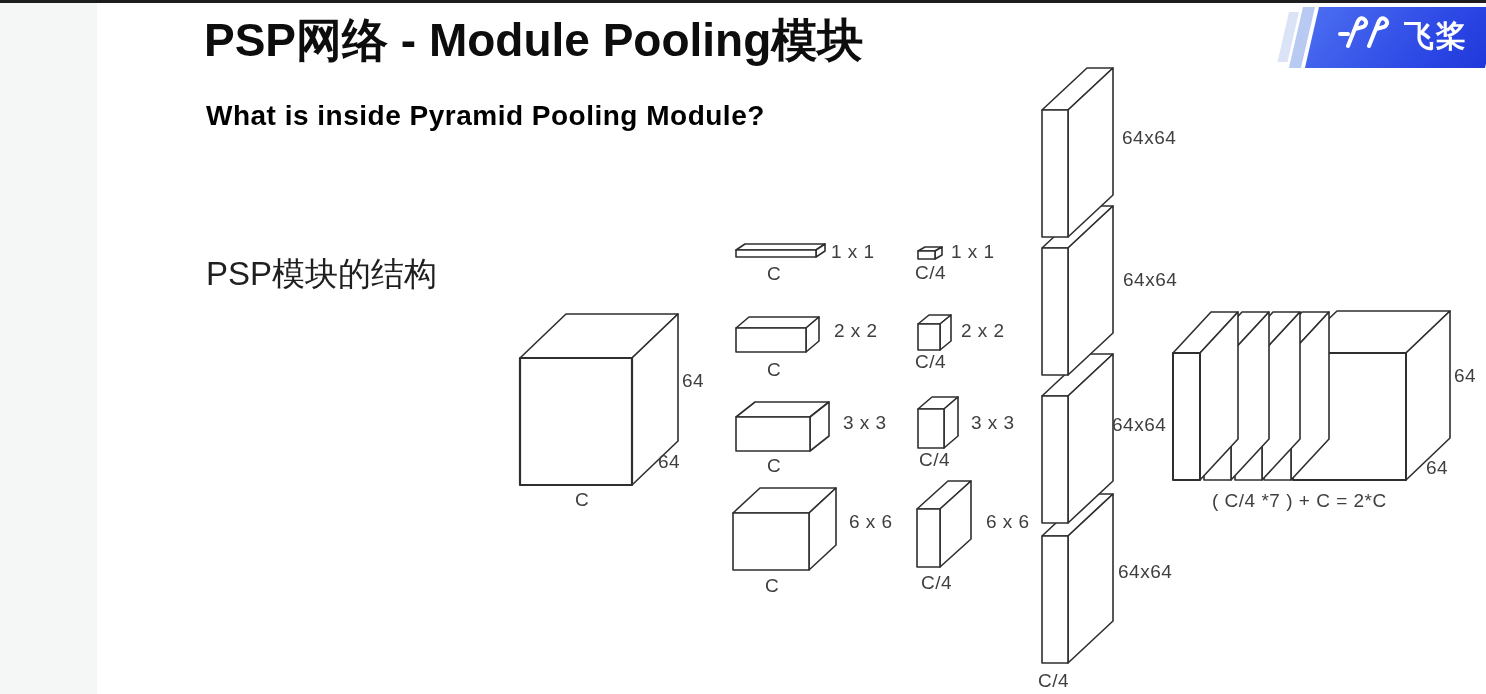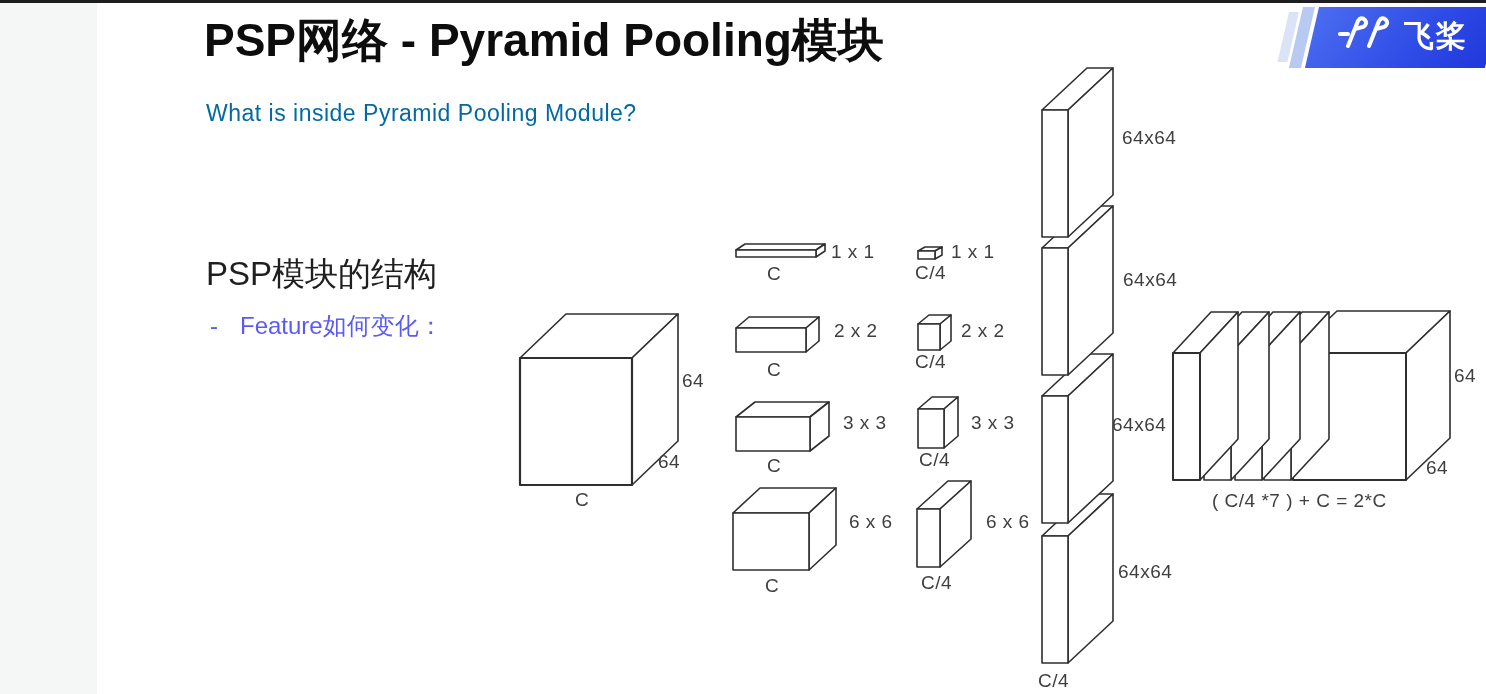--- a/index.html
+++ b/index.html
@@ -13,21 +13,21 @@
   .top-line { position:absolute; left:0; top:0; width:1486px; height:3px; background:#1d1d1f; }
   .left-strip { position:absolute; left:0; top:3px; width:97px; height:691px; background:#f5f6f6; }
 
   .page-title {
     position:absolute; left:204px; top:10px;
     font-size:46px; font-weight:900; letter-spacing:0px; color:#0d0d0d;
     white-space:nowrap;
   }
   .page-subtitle {
     position:absolute; left:206px; top:100px;
-    font-size:23px; font-weight:400; color:#0369a1; letter-spacing:0.5px;
+    font-size:28px; font-weight:700; color:#000000; letter-spacing:0.5px;
     white-space:nowrap;
   }
 
   
   .info-heading {
     position:absolute; left:206px; top:252px;
     font-size:33px; color:#1f1f1f; white-space:nowrap;
   }
   .bullet-row { position:absolute; left:210px; white-space:nowrap; font-size:24px; }
   .bullet-row .dash { display:inline-block; width:30px; }
@@ -66,27 +66,24 @@
   }
 </style>
 </head>
 <body>
 
 <div class="canvas">
 
   <div class="top-line"></div>
   <div class="left-strip"></div>
 
-  <div class="page-title">PSP网络 - Pyramid Pooling模块</div>
+  <div class="page-title">PSP网络 - Module Pooling模块</div>
   <div class="page-subtitle">What is inside Pyramid Pooling Module?</div>
 
   <div class="info-heading">PSP模块的结构</div>
-  <div class="bullet-row bullet-1" style="color:#5b5bf2;">
-    <span class="dash">-</span><span>Feature如何变化：</span>
-  </div>
 
   <svg class="diagram-svg" viewBox="0 0 1486 694" fill="none" stroke="#2f2f2f" stroke-width="1.6" stroke-linejoin="round">
 
     <g fill="#ffffff">
       <path d="M520,358 L566,314 L678,314 L632,358 Z"></path>
       <path d="M632,358 L678,314 L678,441 L632,485 Z"></path>
       <rect x="520" y="358" width="112" height="127" stroke-width="2.2"></rect>
     </g>
 
     <g fill="#ffffff">

